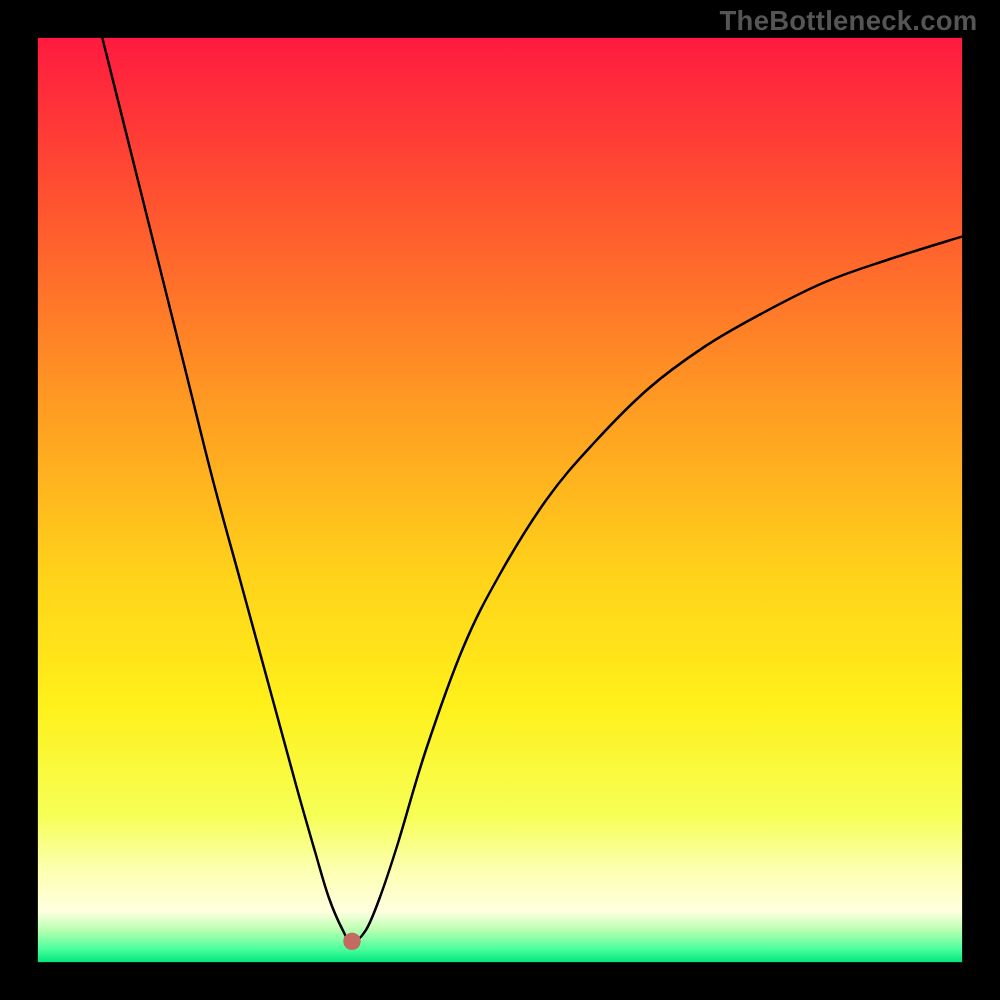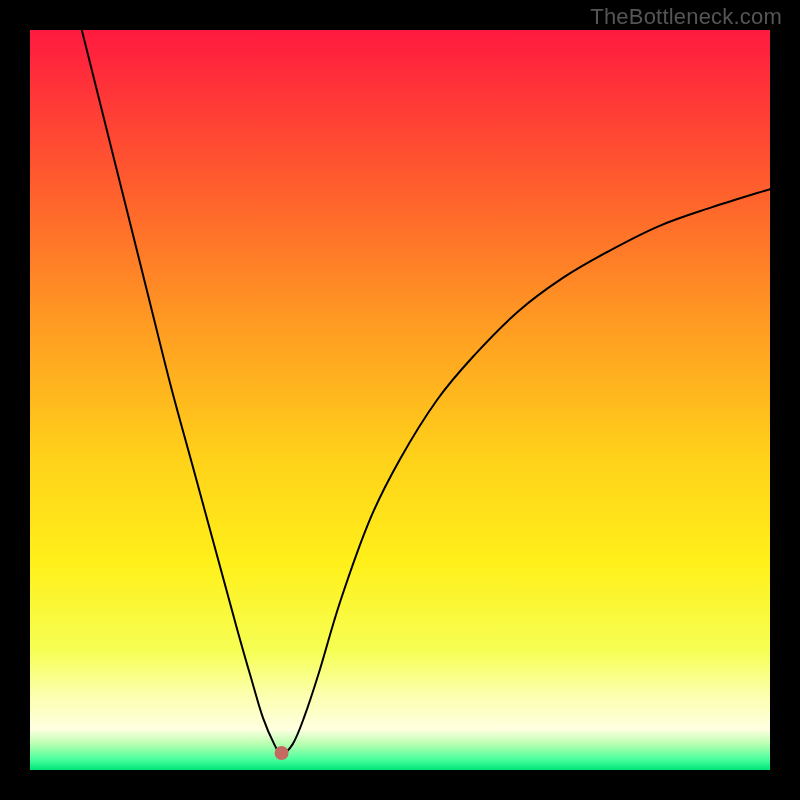--- a/index.html
+++ b/index.html
@@ -16,21 +16,21 @@
     width: 800px;
     height: 800px;
     background: #000;
   }
   .watermark {
     position: absolute;
     top: 4px;
     right: 18px;
     color: #555;
     font-size: 22px;
-    font-weight: 400;
+    font-weight: 700;
     letter-spacing: 0.2px;
     z-index: 5;
   }
   .plot-area {
     position: absolute;
     left: 30px;
     top: 30px;
     width: 740px;
     height: 740px;
     overflow: hidden;

